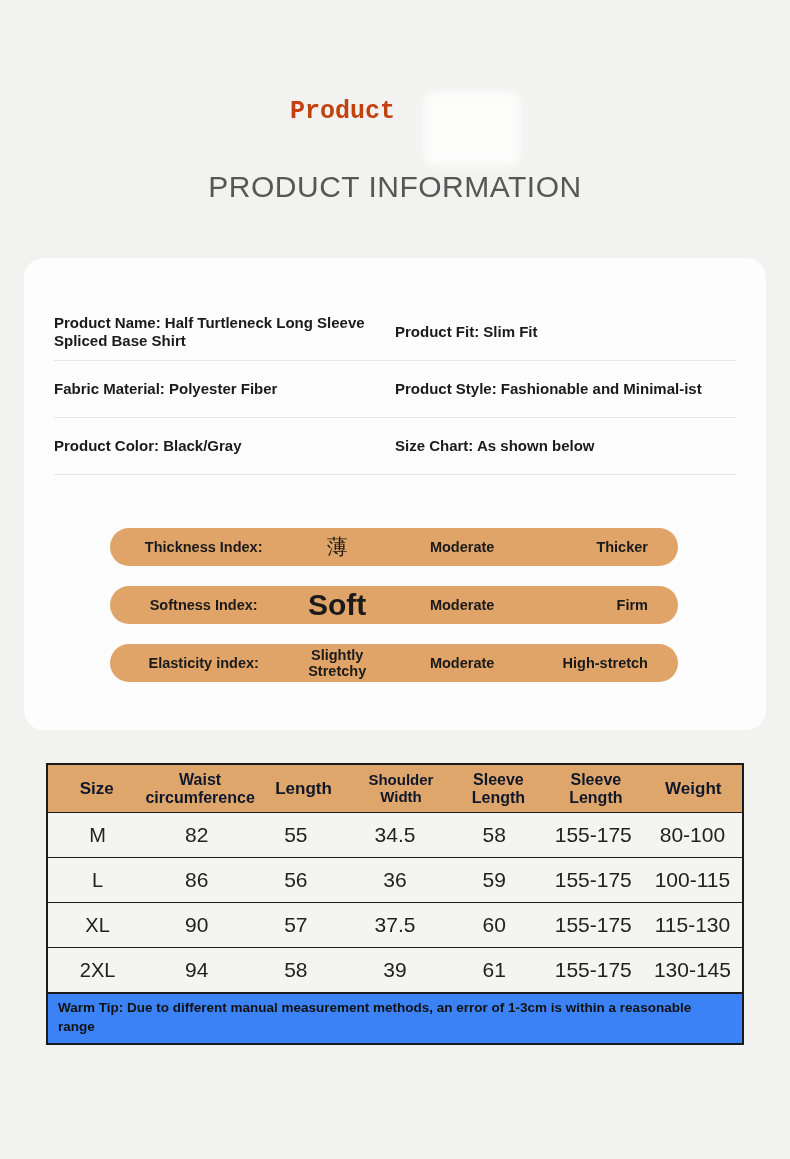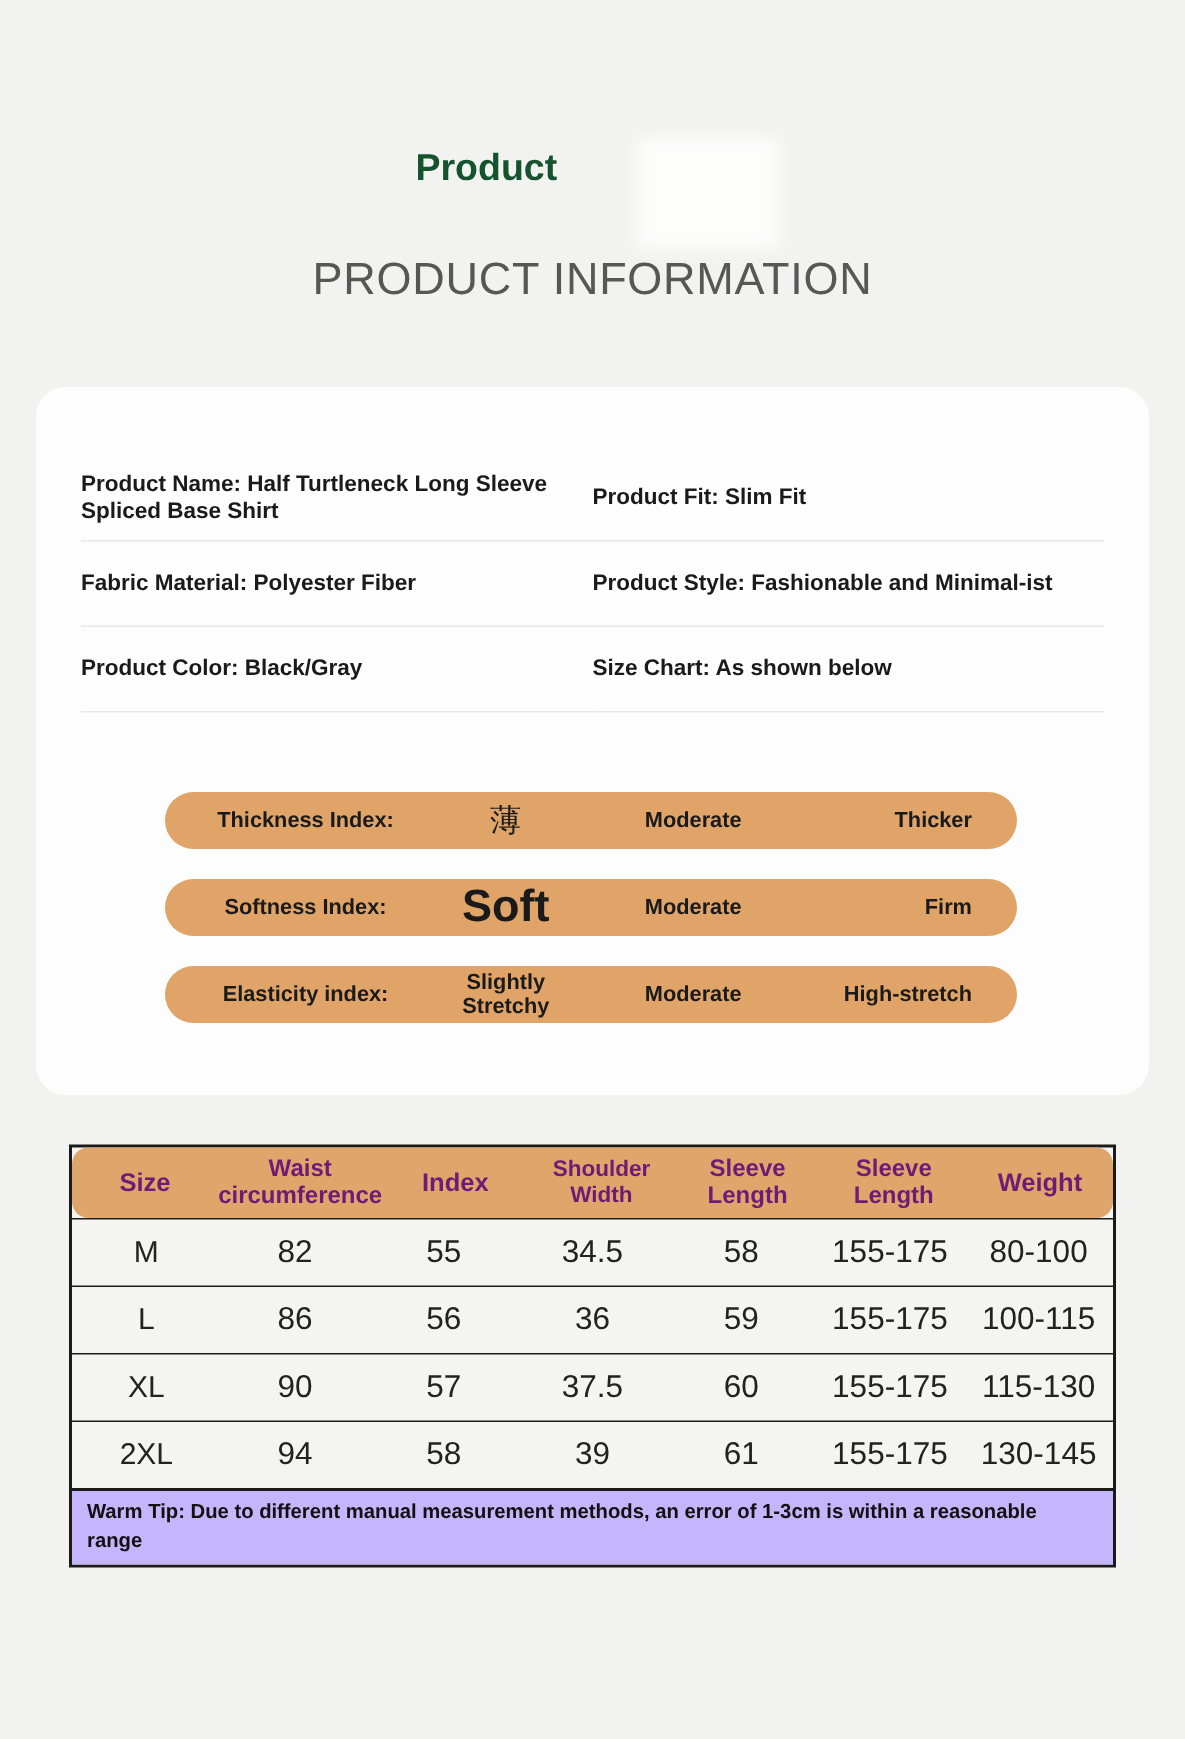--- a/index.html
+++ b/index.html
@@ -12,22 +12,22 @@
     position: relative;
     overflow: hidden;
   }
 
   
   .title-ghost {
     position: absolute; left: 424px; top: 92px; width: 96px; height: 74px;
     background: rgba(255,255,255,0.8); border-radius: 8px; filter: blur(5px);
   }
   .title-block {
-    position: absolute; left: 277px; top: 97px;
-    font-size: 25px; font-weight: bold; line-height: 30px; color: #14532d;
+    position: absolute; left: 290px; top: 97px;
+    font-size: 25px; font-weight: bold; line-height: 30px; color: #c2410c; font-family: Liberation Mono, monospace;
   }
   .subtitle {
     position: absolute; left: 0; top: 170px; width: 100%;
     text-align: center; font-size: 30px; font-weight: 400;
     color: #575757; letter-spacing: 0.5px;
   }
 
   
   .card {
     position: absolute; left: 24px; top: 258px; width: 742px; height: 472px;
@@ -58,35 +58,35 @@
   .bar-low.big { font-size: 30px; font-weight: bold; }
 
   
   .size-table {
     position: absolute; left: 46px; top: 763px; width: 698px;
     border: 2px solid #1a1a1a; background: #f4f4f2;
   }
   .thead {
     display: grid; grid-template-columns: repeat(7, 1fr);
     background: #dfa66b; min-height: 47px;
-    color: #701a75; font-weight: bold; text-align: center;
-    align-items: center; line-height: 1.12; padding: 3px 0; border-radius: 11px;
+    color: #0f172a; font-weight: bold; text-align: center;
+    align-items: center; line-height: 1.12; padding: 3px 0;
   }
   .th-lg { font-size: 17px; }
   .th-md { font-size: 15px; }
   .th-sm { font-size: 16px; }
   .trow {
     display: grid; grid-template-columns: repeat(7, 1fr);
     height: 45px; align-items: center; text-align: center;
     border-top: 1.5px solid #1c1c1c;
     font-size: 21px; color: #222; background: #f4f4f2;
   }
   .trow .size-cell { font-size: 20px; }
   .warm-tip {
-    border-top: 2px solid #1a1a1a; background: #c4b5fd;
+    border-top: 2px solid #1a1a1a; background: #3b82f6;
     font-size: 13.5px; font-weight: bold; line-height: 1.4;
     padding: 5px 28px 6px 10px; color: #111;
   }
 </style>
 </head>
 <body>
 
 <div class="title-ghost"></div>
 
 <div class="title-block">
@@ -128,21 +128,21 @@
       <span class="bar-mid">Moderate</span>
       <span class="bar-high">High-stretch</span>
     </div>
   </div>
 </div>
 
 <div class="size-table">
   <div class="thead">
     <span class="th-lg">Size</span>
     <span class="th-sm">Waist circumference</span>
-    <span class="th-lg">Index</span>
+    <span class="th-lg">Length</span>
     <span class="th-md">Shoulder Width</span>
     <span class="th-sm">Sleeve Length</span>
     <span class="th-sm">Sleeve Length</span>
     <span class="th-lg">Weight</span>
   </div>
 
   <div class="trow">
     <span class="size-cell">M</span>
     <span>82</span>
     <span>55</span>

